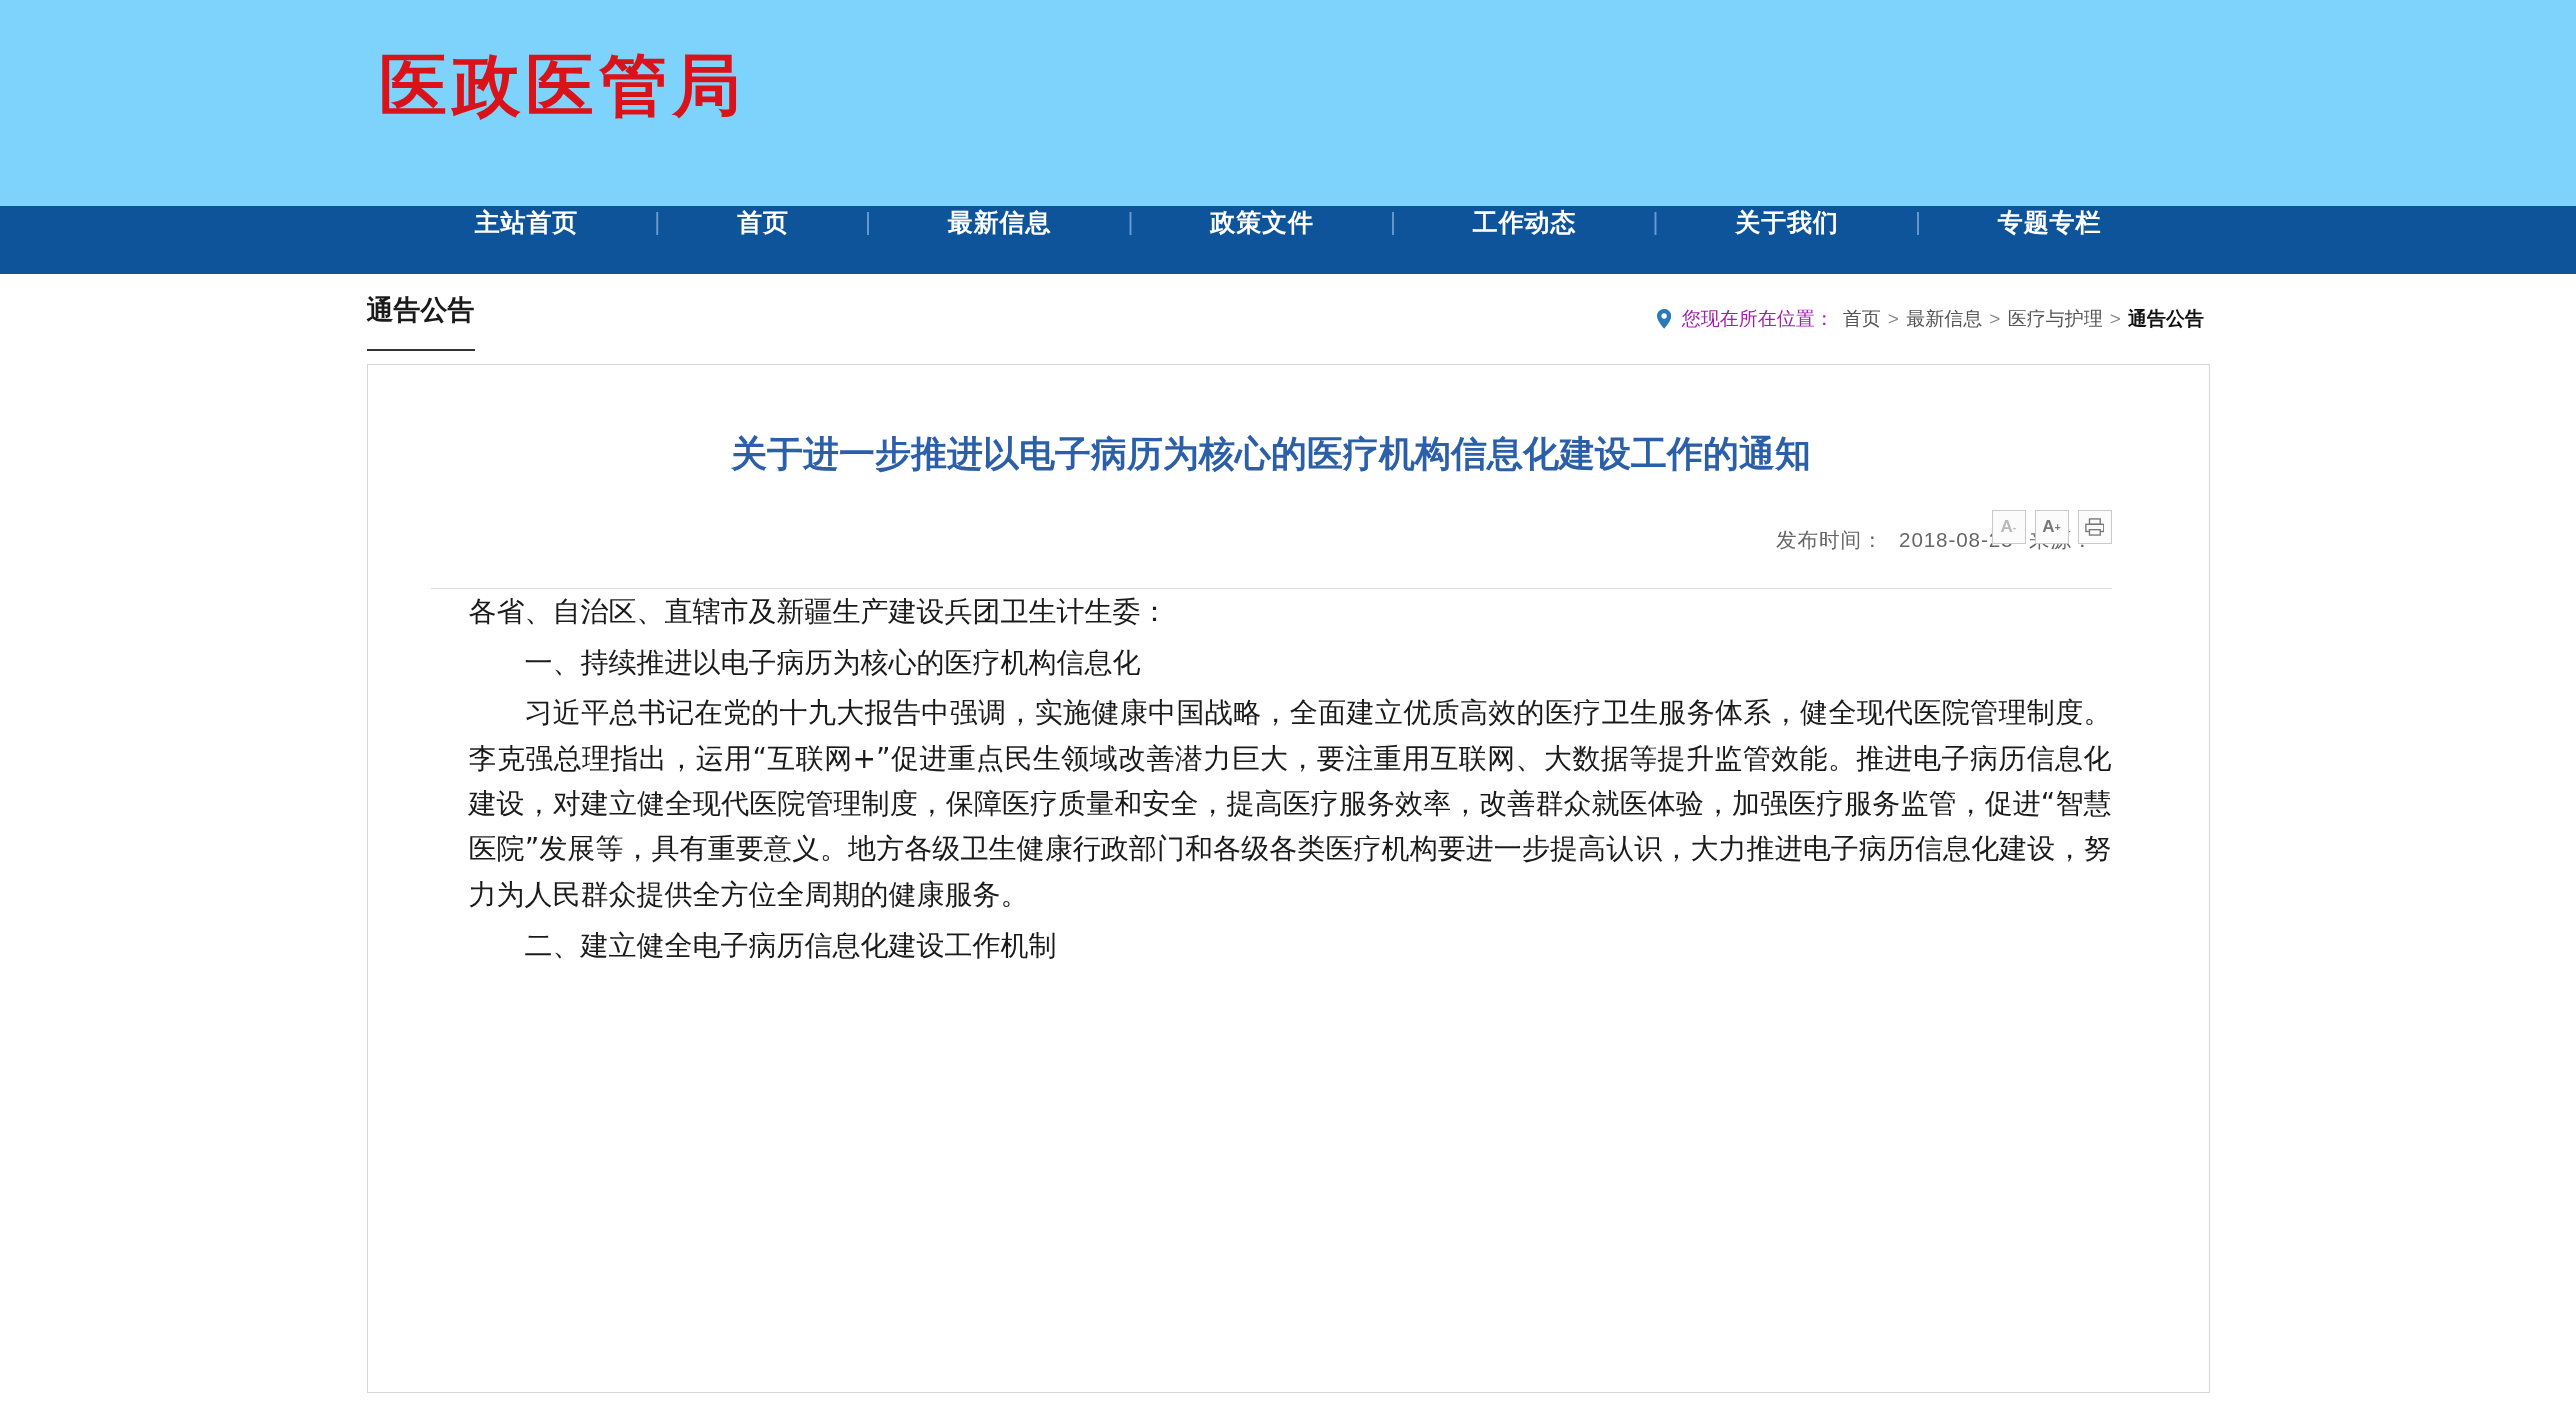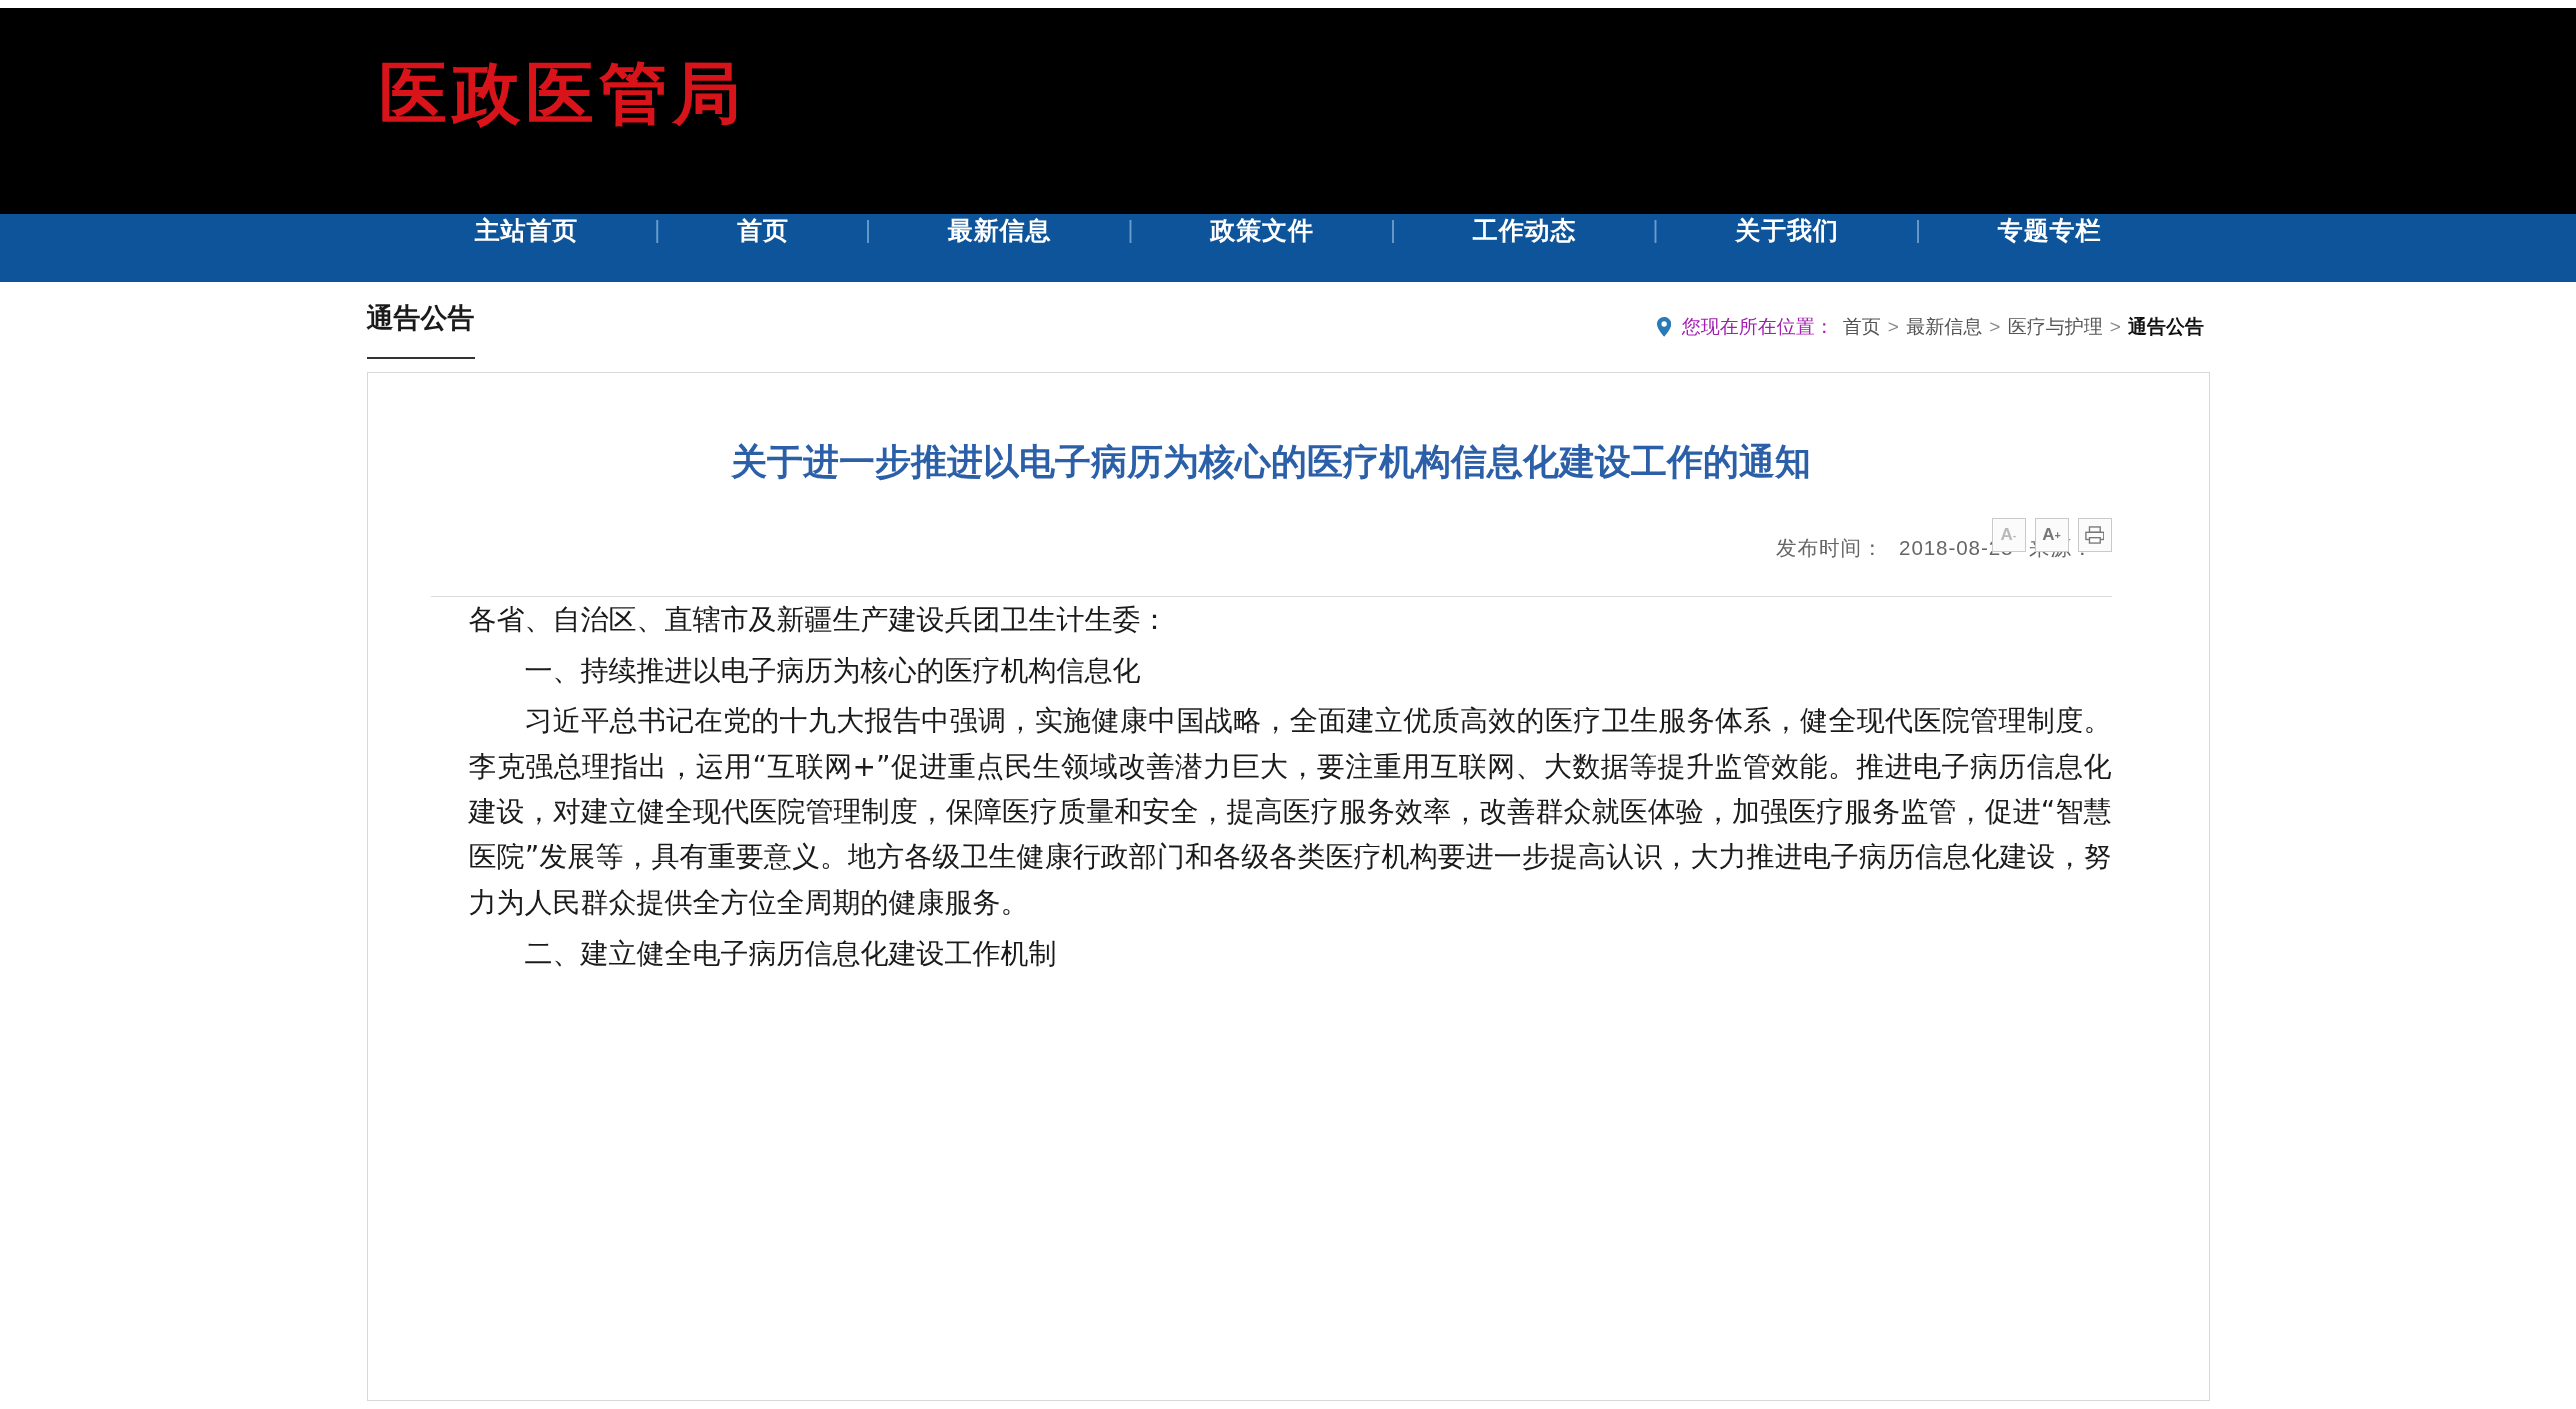--- a/index.html
+++ b/index.html
@@ -10,23 +10,22 @@
   }
   body {
     width: 2576px;
     min-height: 1410px;
     overflow: hidden;
   }
 
   
   .site-header {
     height: 206px;
-    background: #000000;
+    background: #7dd3fc;
     position: relative;
-    margin-top: 8px;
   }
   .logo {
     position: absolute;
     left: 379px;
     top: 41px;
     font-size: 68px;
     font-weight: bold;
     color: #d8141a;
     letter-spacing: 5.4px;
     font-family: "DejaVu Sans", "Liberation Sans", sans-serif;

